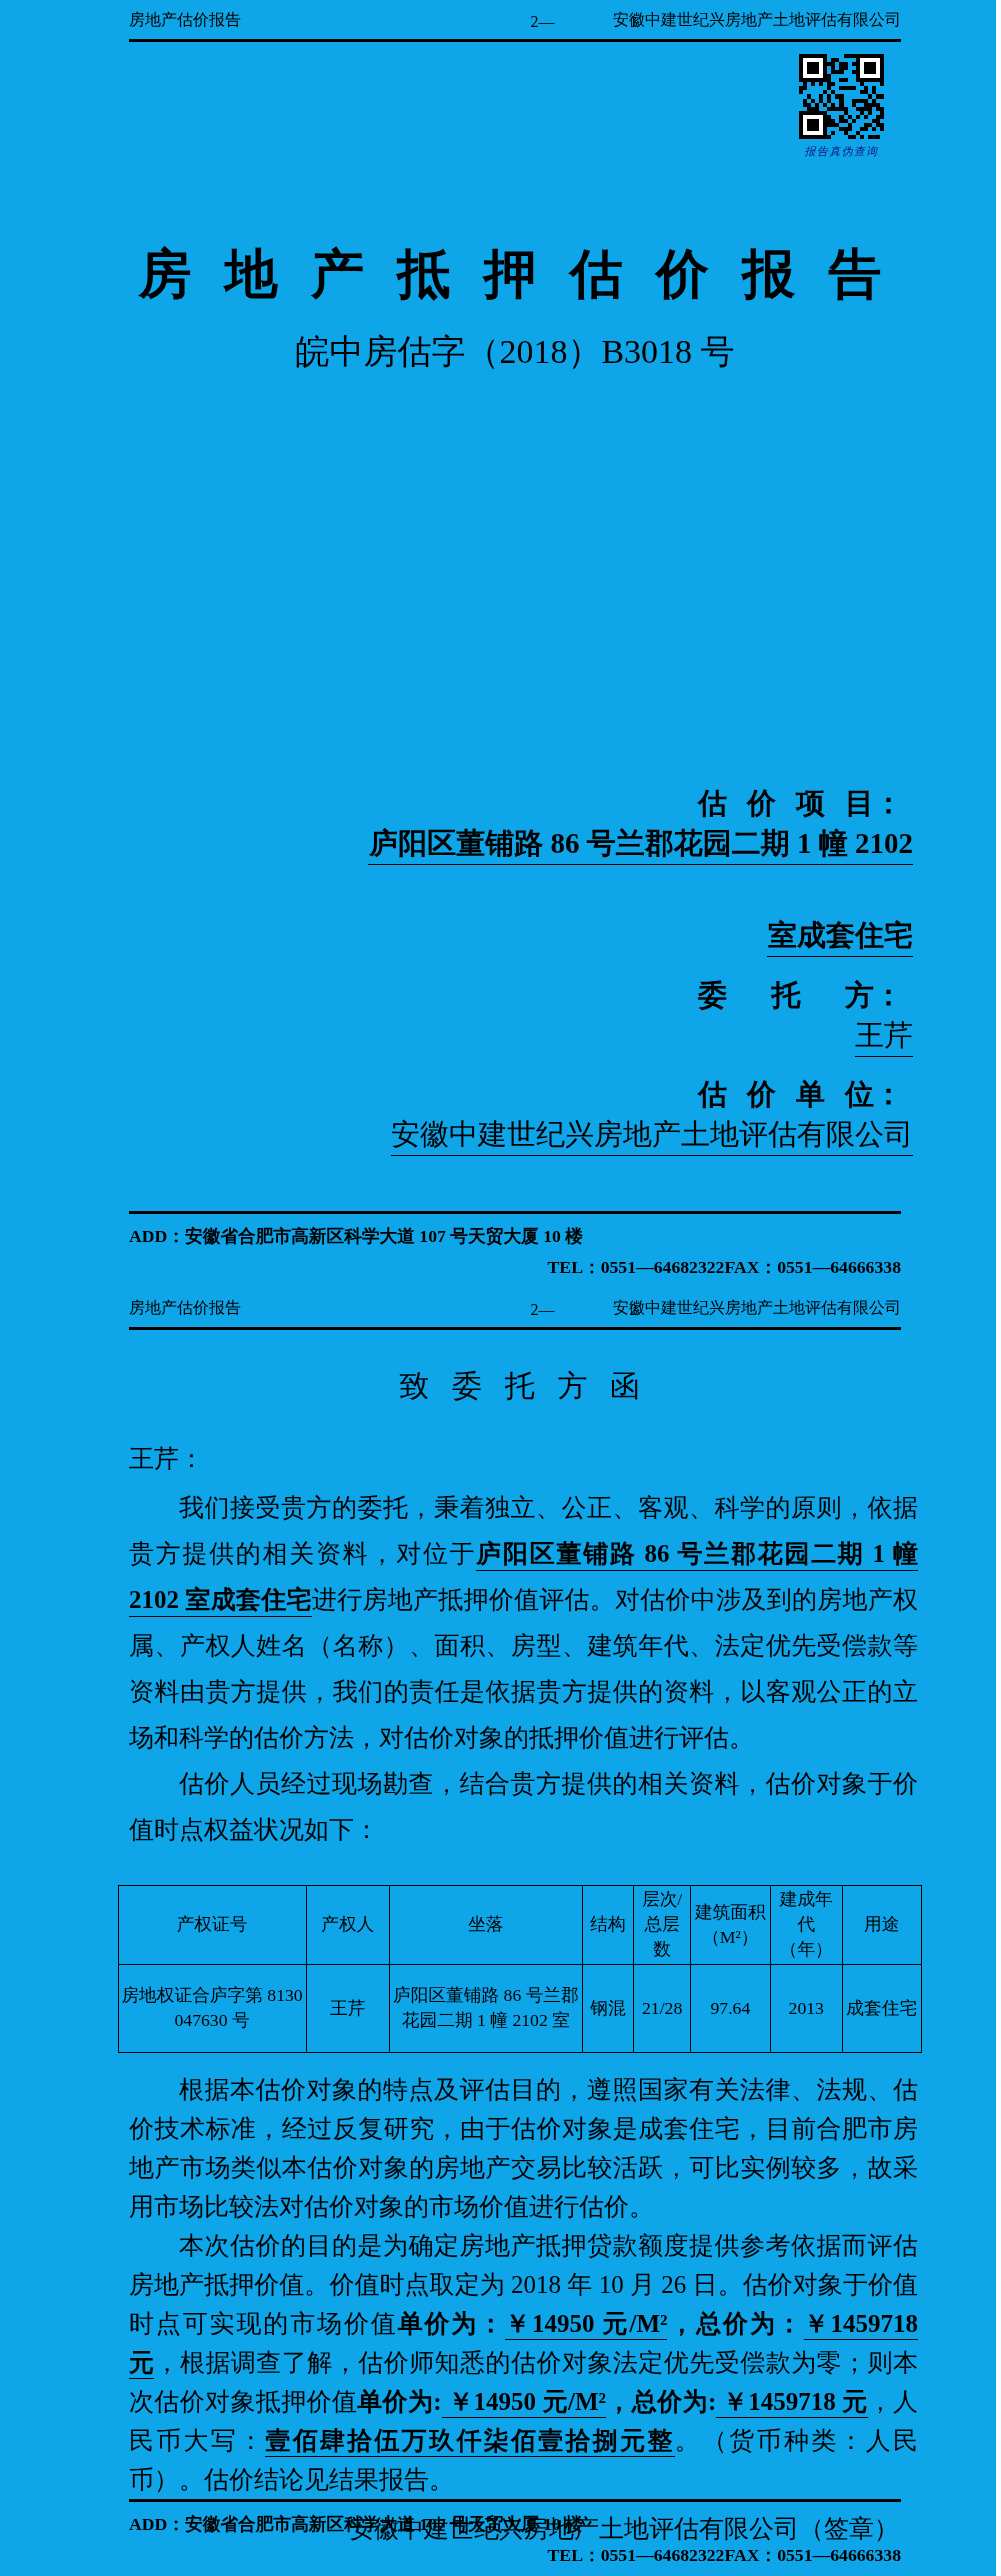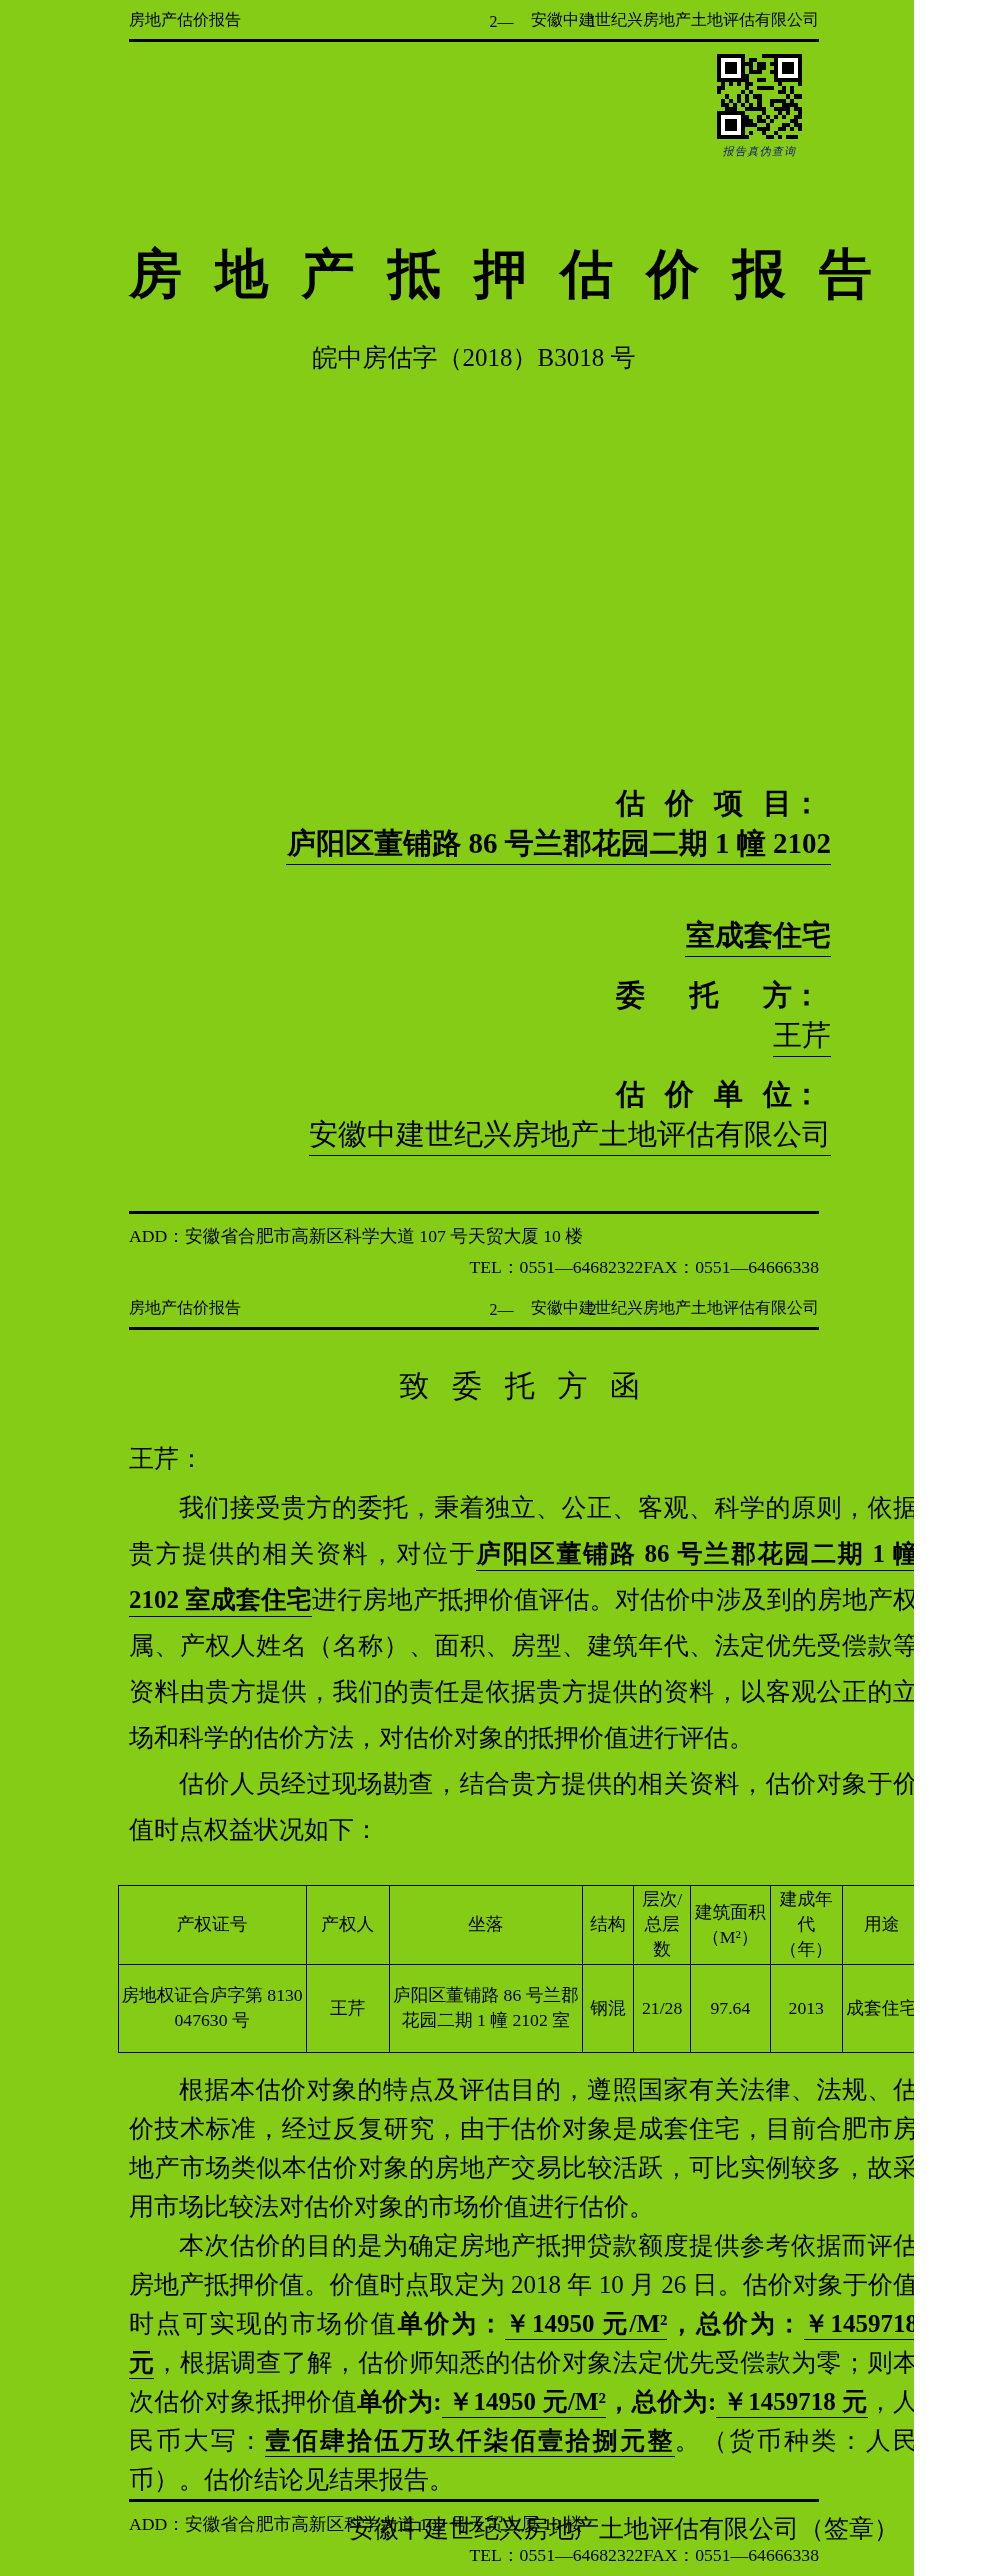--- a/index.html
+++ b/index.html
@@ -1,36 +1,36 @@
 <!DOCTYPE html>
 <html style="font-size:10px"><head>
 <meta charset="utf-8">
 <style>
   html,body{margin:0;padding:0;background:#ffffff;}
   body{width:1002px;font-family:"Liberation Serif","DejaVu Serif",serif;color:#000;}
-  .page{width:914px;height:1288px;position:relative;background:#84cc16;overflow:hidden;}
+  .page{width:996px;height:1288px;position:relative;background:#0ea5e9;overflow:hidden;}
   
   .page-header{position:absolute;top:10px;left:129px;right:95px;display:grid;
     grid-template-columns:1fr auto 1fr;align-items:end;font-size:16px;
     padding-bottom:7.6px;border-bottom:3.2px solid #000;}
   .hdr-left{text-align:left;}
   .hdr-mid{display:flex;width:107px;justify-content:space-between;transform:translateX(69px);}
   .hdr-right{text-align:right;}
   .page-footer{position:absolute;left:129px;right:95px;bottom:8.8px;
-    border-top:3.8px solid #000;padding-top:10px;font-size:17.7px;}
+    border-top:3.8px solid #000;padding-top:10px;font-size:17.7px;font-weight:bold;}
   .ftr-add{margin-bottom:7.6px;}
   .ftr-line2{display:flex;justify-content:flex-end;}
   
   .qr-wrap{position:absolute;top:54px;right:112px;width:85px;text-align:center;}
   .qr-wrap svg{display:block;width:85px;height:85px;}
   .qr-label{margin-top:5px;font-size:11px;letter-spacing:1.3px;white-space:nowrap;color:#15157a;font-style:italic;}
   
   .main-title{position:absolute;top:239px;left:129px;right:95px;text-align:center;
     font-size:53px;font-weight:bold;letter-spacing:10px;white-space:nowrap;}
-  .doc-no{position:absolute;top:341px;left:129px;right:95px;text-align:center;font-size:25px;}
+  .doc-no{position:absolute;top:329px;left:129px;right:95px;text-align:center;font-size:34px;}
   .fields{position:absolute;top:784px;left:138px;right:83px;font-size:29px;}
   .field-row{display:flex;align-items:flex-end;margin-bottom:18.3px;flex-direction:column;}
   .field-label{width:215px;font-weight:bold;white-space:nowrap;flex:none;}
   .jl{display:inline-block;width:176px;text-align:justify;text-align-last:justify;}
   .field-value{flex:1;border-bottom:1.9px solid #000;text-align:center;
     padding-bottom:0;min-height:33px;}
   .field-value.left{text-align:left;padding-left:1.3px;}
   .bold{font-weight:bold;}
   
   .letter{position:absolute;top:38px;left:129px;width:789px;font-size:25px;}

